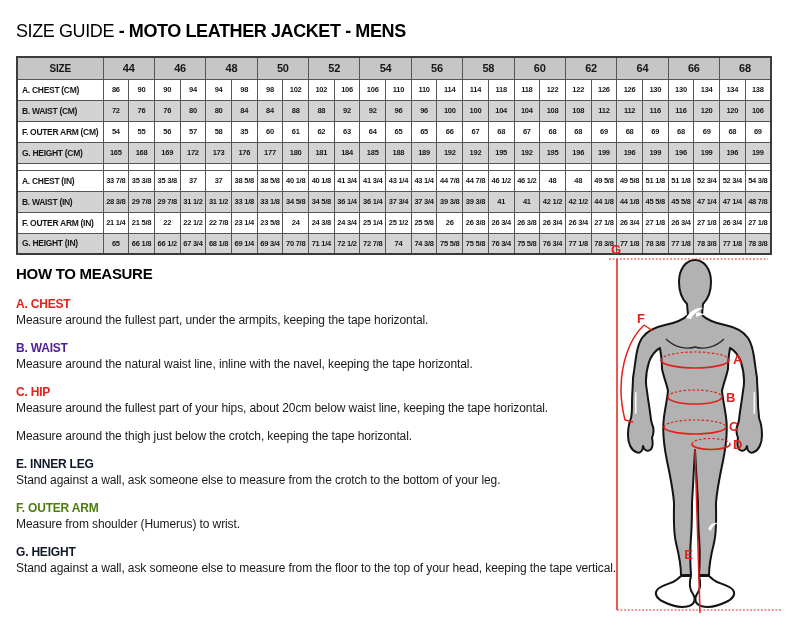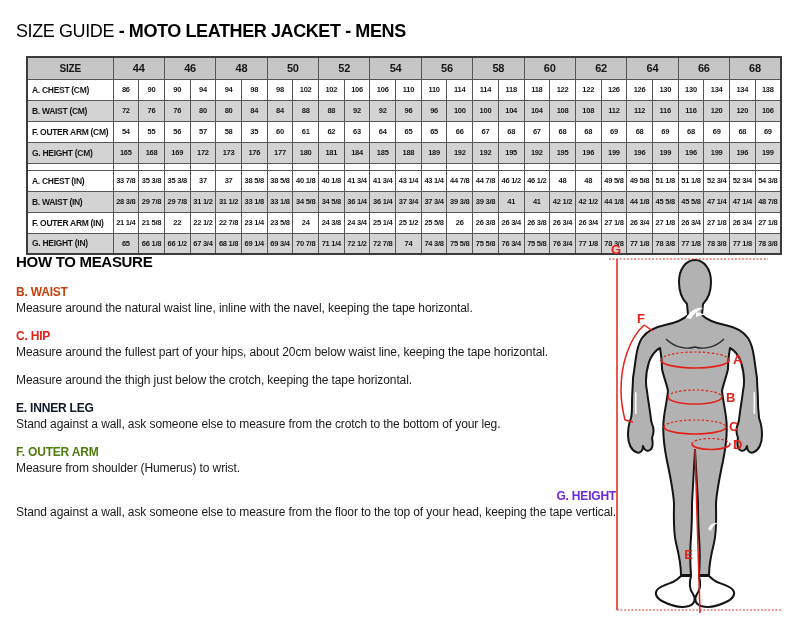--- a/index.html
+++ b/index.html
@@ -18,21 +18,21 @@
     letter-spacing: -0.4px;
     color: #000;
     white-space: nowrap;
   }
   .page-title .bold-part { font-weight: 700; }
 
   table.size-table {
     border-collapse: collapse;
     table-layout: fixed;
     width: 756px;
-    margin: 14px 0 0 26px;
+    margin: 14px 0 0 16px;
     border: 2px solid #3c3c3c;
   }
   .size-table th, .size-table td {
     border: 1px solid #565656;
     text-align: center;
     overflow: hidden;
     white-space: nowrap;
     font-weight: 700;
     color: #161616;
   }
@@ -55,21 +55,21 @@
     padding-left: 4px;
     font-size: 8.5px;
     letter-spacing: -0.3px;
   }
   .size-table tbody tr.alt td { background: #d3d3d3; }
   .size-table tbody tr.spacer td { height: 7px; background: #fff; }
 
   .howto {
     position: absolute;
     left: 16px;
-    top: 253px;
+    top: 265px;
     width: 600px;
   }
   .howto-heading {
     font-size: 15px;
     font-weight: 700;
     letter-spacing: -0.3px;
     color: #000;
     margin-bottom: 15px;
   }
   .m-section { margin-bottom: 14px; }
@@ -381,40 +381,44 @@
         <td>77 1/8</td>
         <td>78 3/8</td>
       </tr>
     </tbody>
 </table>
 
 <div class="howto">
   <div class="howto-heading">HOW TO MEASURE</div>
   <div>
       <div class="m-section">
-        <div class="m-head" style="color: #c2410c;">B. WAIST</div>
+        <div class="m-head" style="color: rgb(227, 33, 25);">A. CHEST</div>
+        <div class="m-text">Measure around the fullest part, under the armpits, keeping the tape horizontal.</div>
+      </div>
+      <div class="m-section">
+        <div class="m-head" style="color: #4c1d95;">B. WAIST</div>
         <div class="m-text">Measure around the natural waist line, inline with the navel, keeping the tape horizontal.</div>
       </div>
       <div class="m-section">
         <div class="m-head" style="color: rgb(227, 33, 25);">C. HIP</div>
         <div class="m-text">Measure around the fullest part of your hips, about 20cm below waist line, keeping the tape horizontal.</div>
       </div>
       <div class="m-section">
         <div class="m-text">Measure around the thigh just below the crotch, keeping the tape horizontal.</div>
       </div>
       <div class="m-section">
         <div class="m-head" style="color: #0f172a;">E. INNER LEG</div>
         <div class="m-text">Stand against a wall, ask someone else to measure from the crotch to the bottom of your leg.</div>
       </div>
       <div class="m-section">
         <div class="m-head" style="color: #4d7c0f;">F. OUTER ARM</div>
         <div class="m-text">Measure from shoulder (Humerus) to wrist.</div>
       </div>
       <div class="m-section">
-        <div class="m-head" style="color: #6d28d9; text-align: right;">G. HEIGHT</div>
+        <div class="m-head" style="color: #0f172a;">G. HEIGHT</div>
         <div class="m-text">Stand against a wall, ask someone else to measure from the floor to the top of your head, keeping the tape vertical.</div>
       </div>
     </div>
 </div>
 
 <div class="figure-wrap">
   <svg width="200" height="390" viewBox="0 0 200 390" xmlns="http://www.w3.org/2000/svg">
 
     <g>
       <path fill="#b2b2b2" stroke="#141414" stroke-width="2" stroke-linejoin="round" d="

